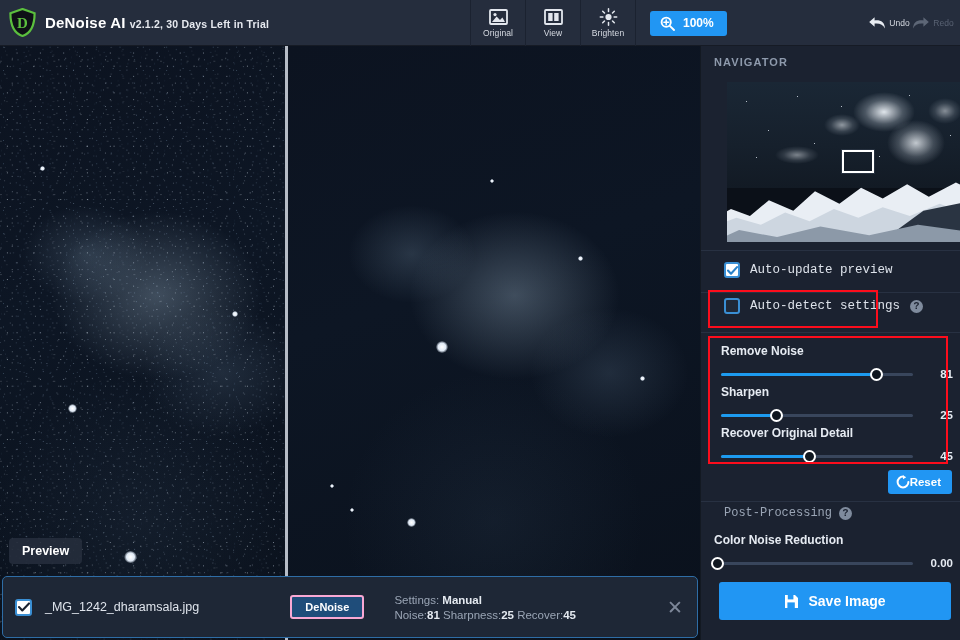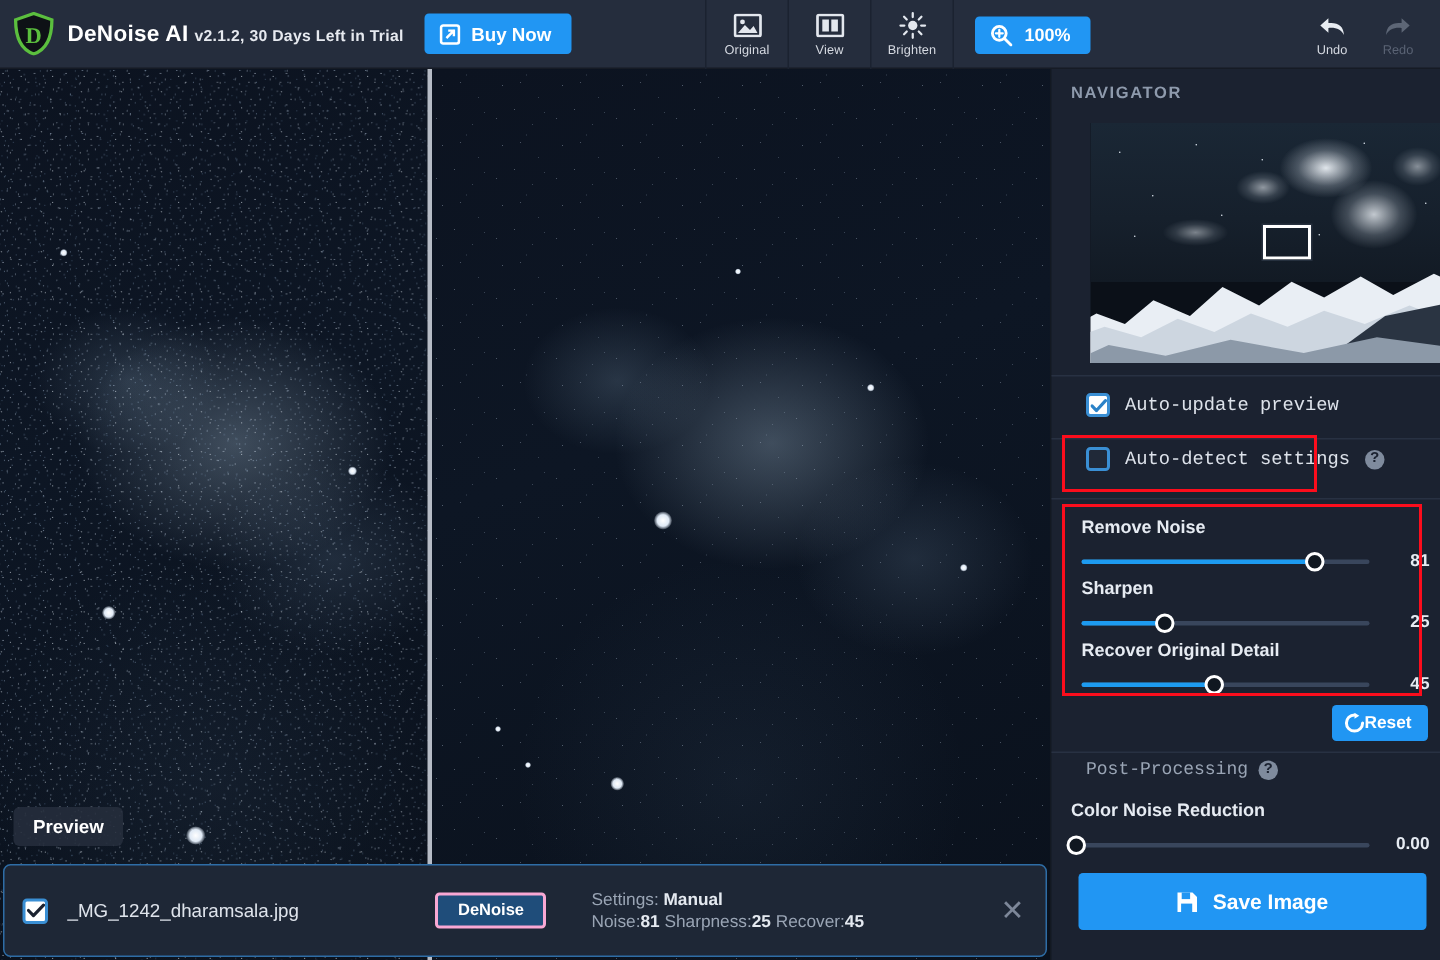--- a/index.html
+++ b/index.html
@@ -70,21 +70,21 @@
     margin-left: 10px; cursor: pointer;
   }
   .zoom-btn .zlabel { color: #fff; font-size: 12px; font-weight: bold; }
 
   .undo-group {
     position: absolute; right: 6px; top: 0; height: 46px;
     display: flex; align-items: center;
   }
   .undo-item {
     width: 44px; height: 46px;
-    display: flex; flex-direction: column; align-items: center; justify-content: center;
+    display: flex; flex-direction: row; align-items: center; justify-content: center;
     gap: 1px; cursor: pointer;
   }
   .undo-item .ulabel { font-size: 8.5px; color: #d6dae2; }
   .undo-item.disabled .ulabel { color: #5a6374; }
 
   
   .canvas {
     position: absolute; left: 0; top: 46px; width: 700px; height: 594px;
     overflow: hidden;
     background: #0a0f18;
@@ -303,27 +303,20 @@
     <div class="brand">
       <span class="logo">
         <svg width="27" height="29" viewBox="0 0 27 29">
           <path d="M13.5 1 L25.6 5.2 C25.6 18 21 25.5 13.5 28 C6 25.5 1.4 18 1.4 5.2 Z" fill="#0e1116" stroke="#5bbf3e" stroke-width="2.2"></path>
           <text x="13.5" y="20.4" font-family="Liberation Serif, serif" font-size="15" font-weight="bold" fill="#5bbf3e" text-anchor="middle">D</text>
         </svg>
       </span>
       <span class="brand-text">
         <span>DeNoise AI</span><span class="brand-sub">v2.1.2, 30 Days Left in Trial</span>
       </span>
-      <div class="buy-btn">
-        <svg class="ext" viewBox="0 0 14 14">
-          <rect x="1" y="1" width="12" height="12" rx="1.5" fill="none" stroke="#ffffff" stroke-width="1.8"></rect>
-          <path d="M5.2 8.8 L9.4 4.6 M6.6 4.4 L9.6 4.4 L9.6 7.4" fill="none" stroke="#ffffff" stroke-width="1.6" stroke-linecap="square"></path>
-        </svg>
-        <span>Buy Now</span>
-      </div>
     </div>
 
     <div class="tool-group">
       <div class="tool-sep"></div>
       <div class="tool-item">
         <span class="glyph">
           <svg width="19" height="16" viewBox="0 0 19 16">
             <rect x="1" y="1" width="17" height="14" rx="1" fill="none" stroke="#e3e7ee" stroke-width="1.8"></rect>
             <circle cx="6" cy="5.6" r="1.6" fill="#e3e7ee"></circle>
             <path d="M3 13 L7.6 7.6 L11 11 L13.4 8.4 L16 13 Z" fill="#e3e7ee"></path>

